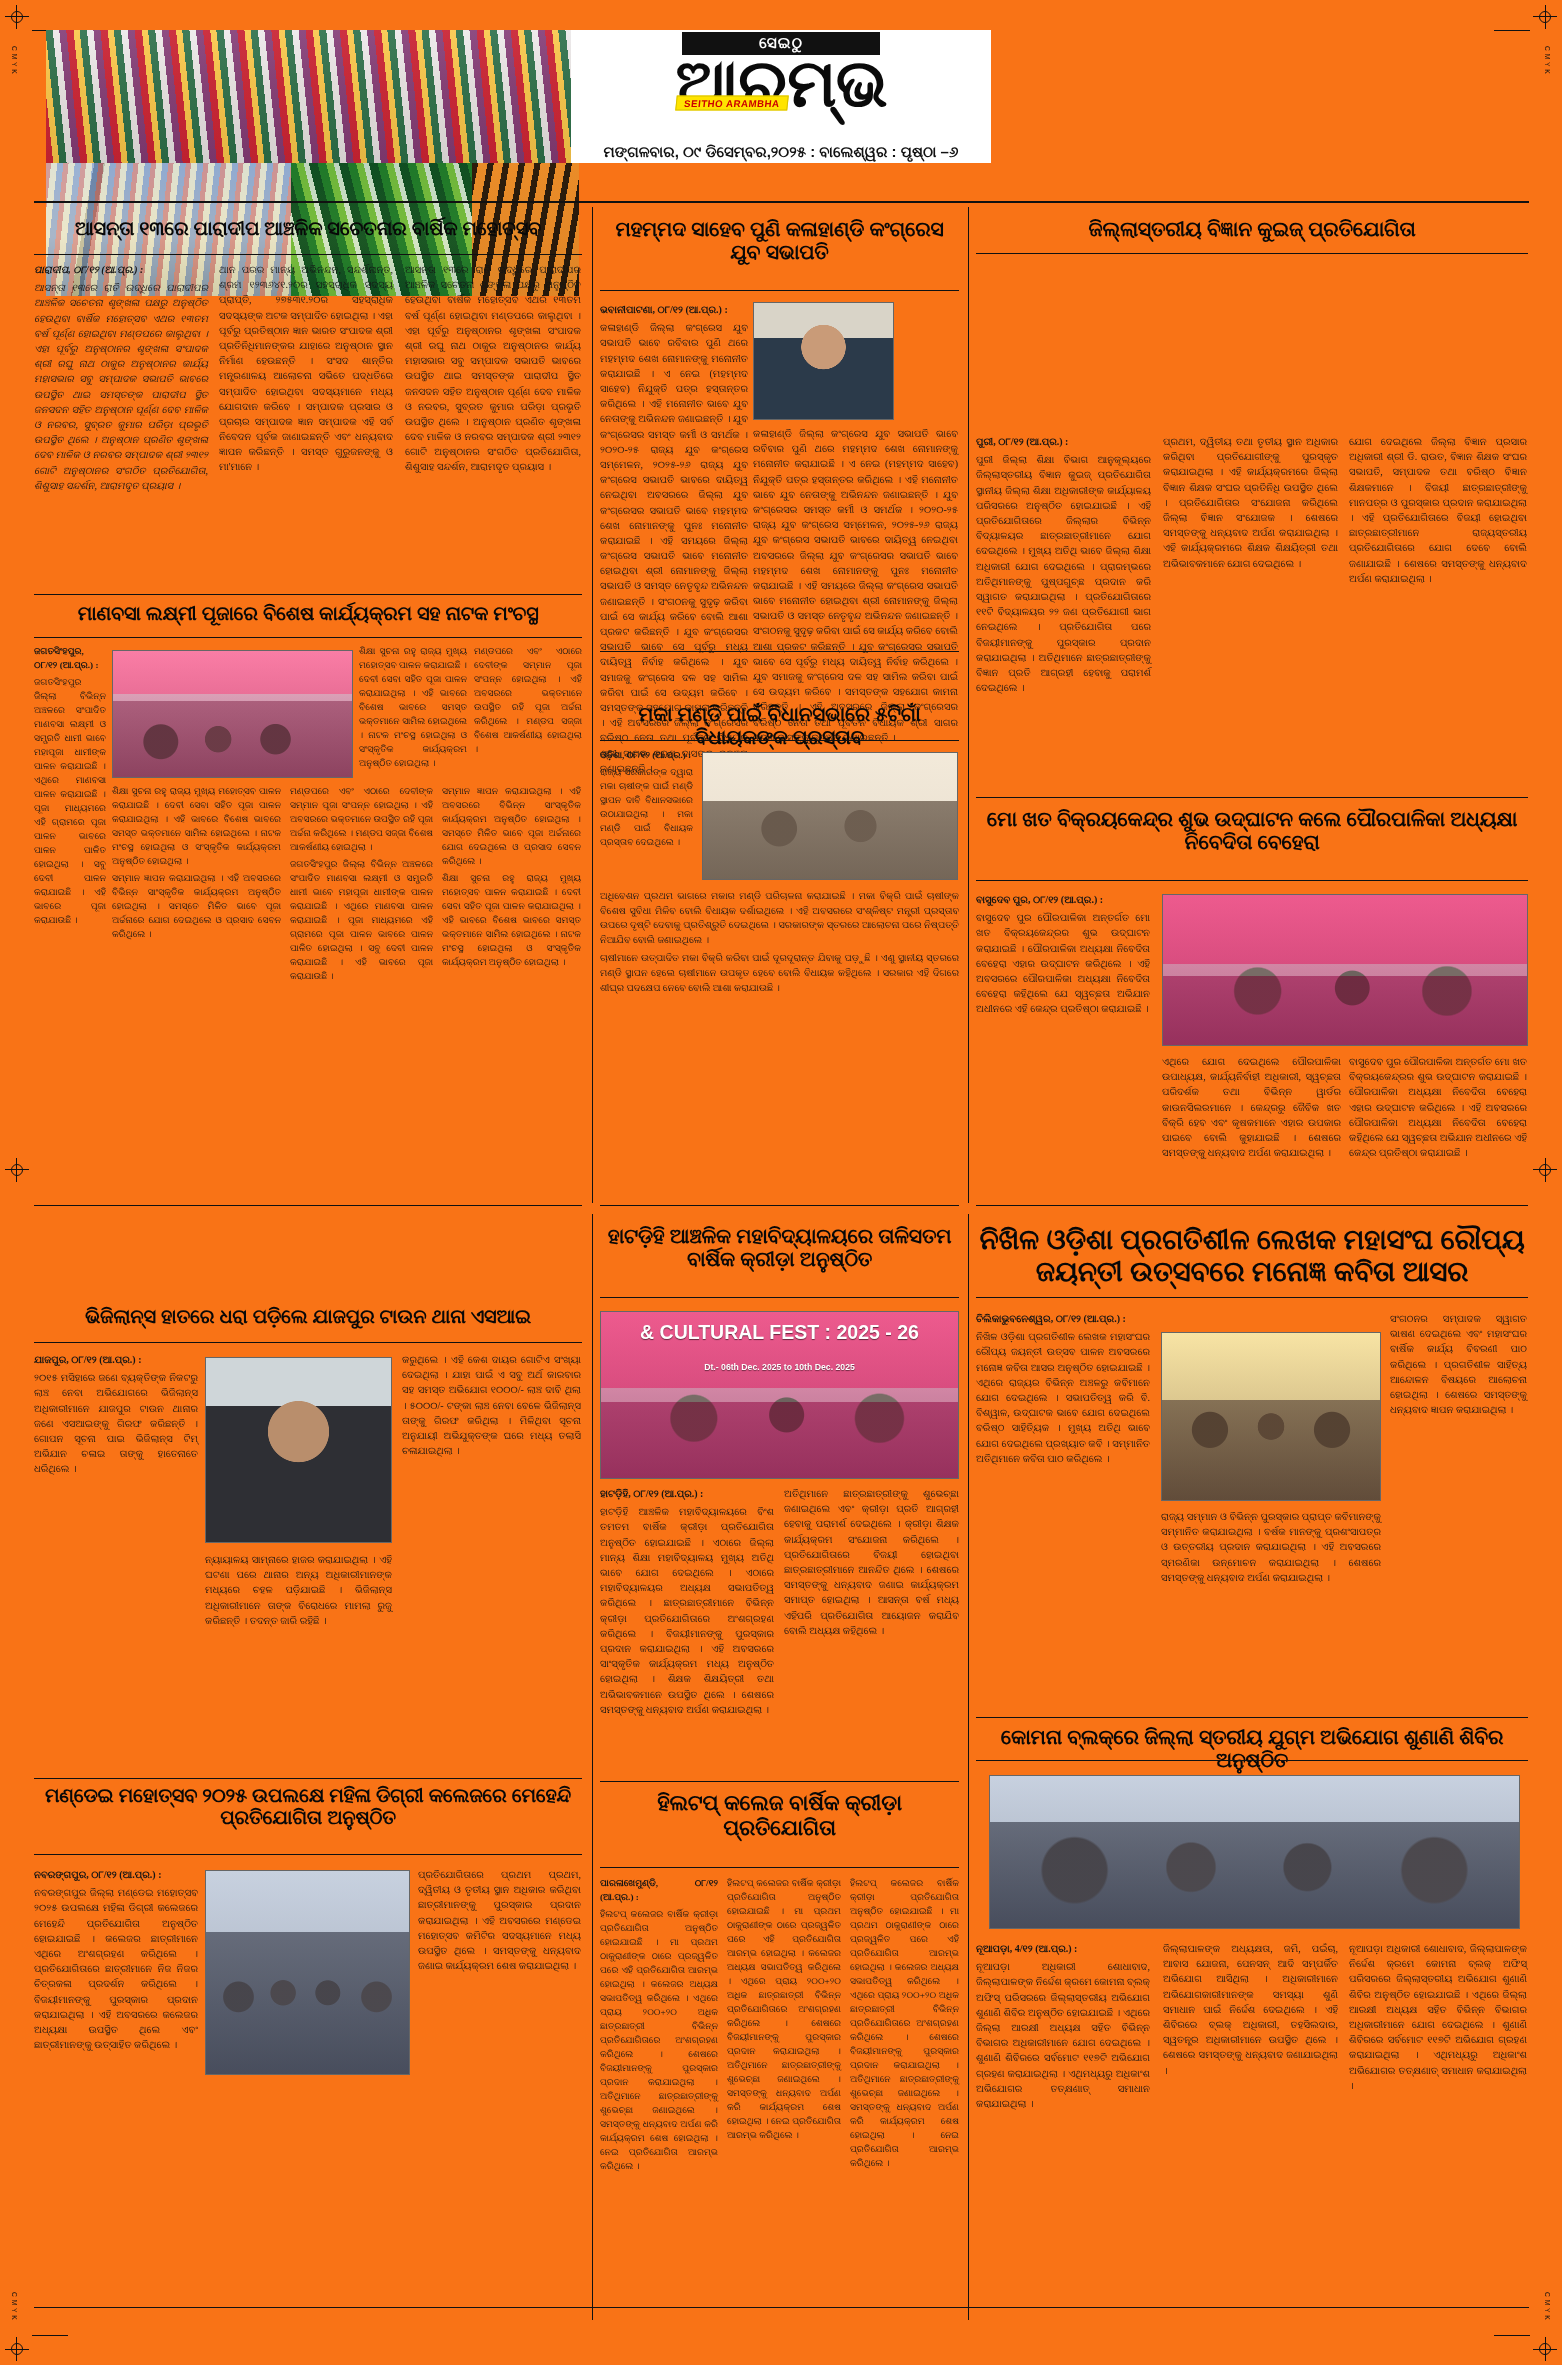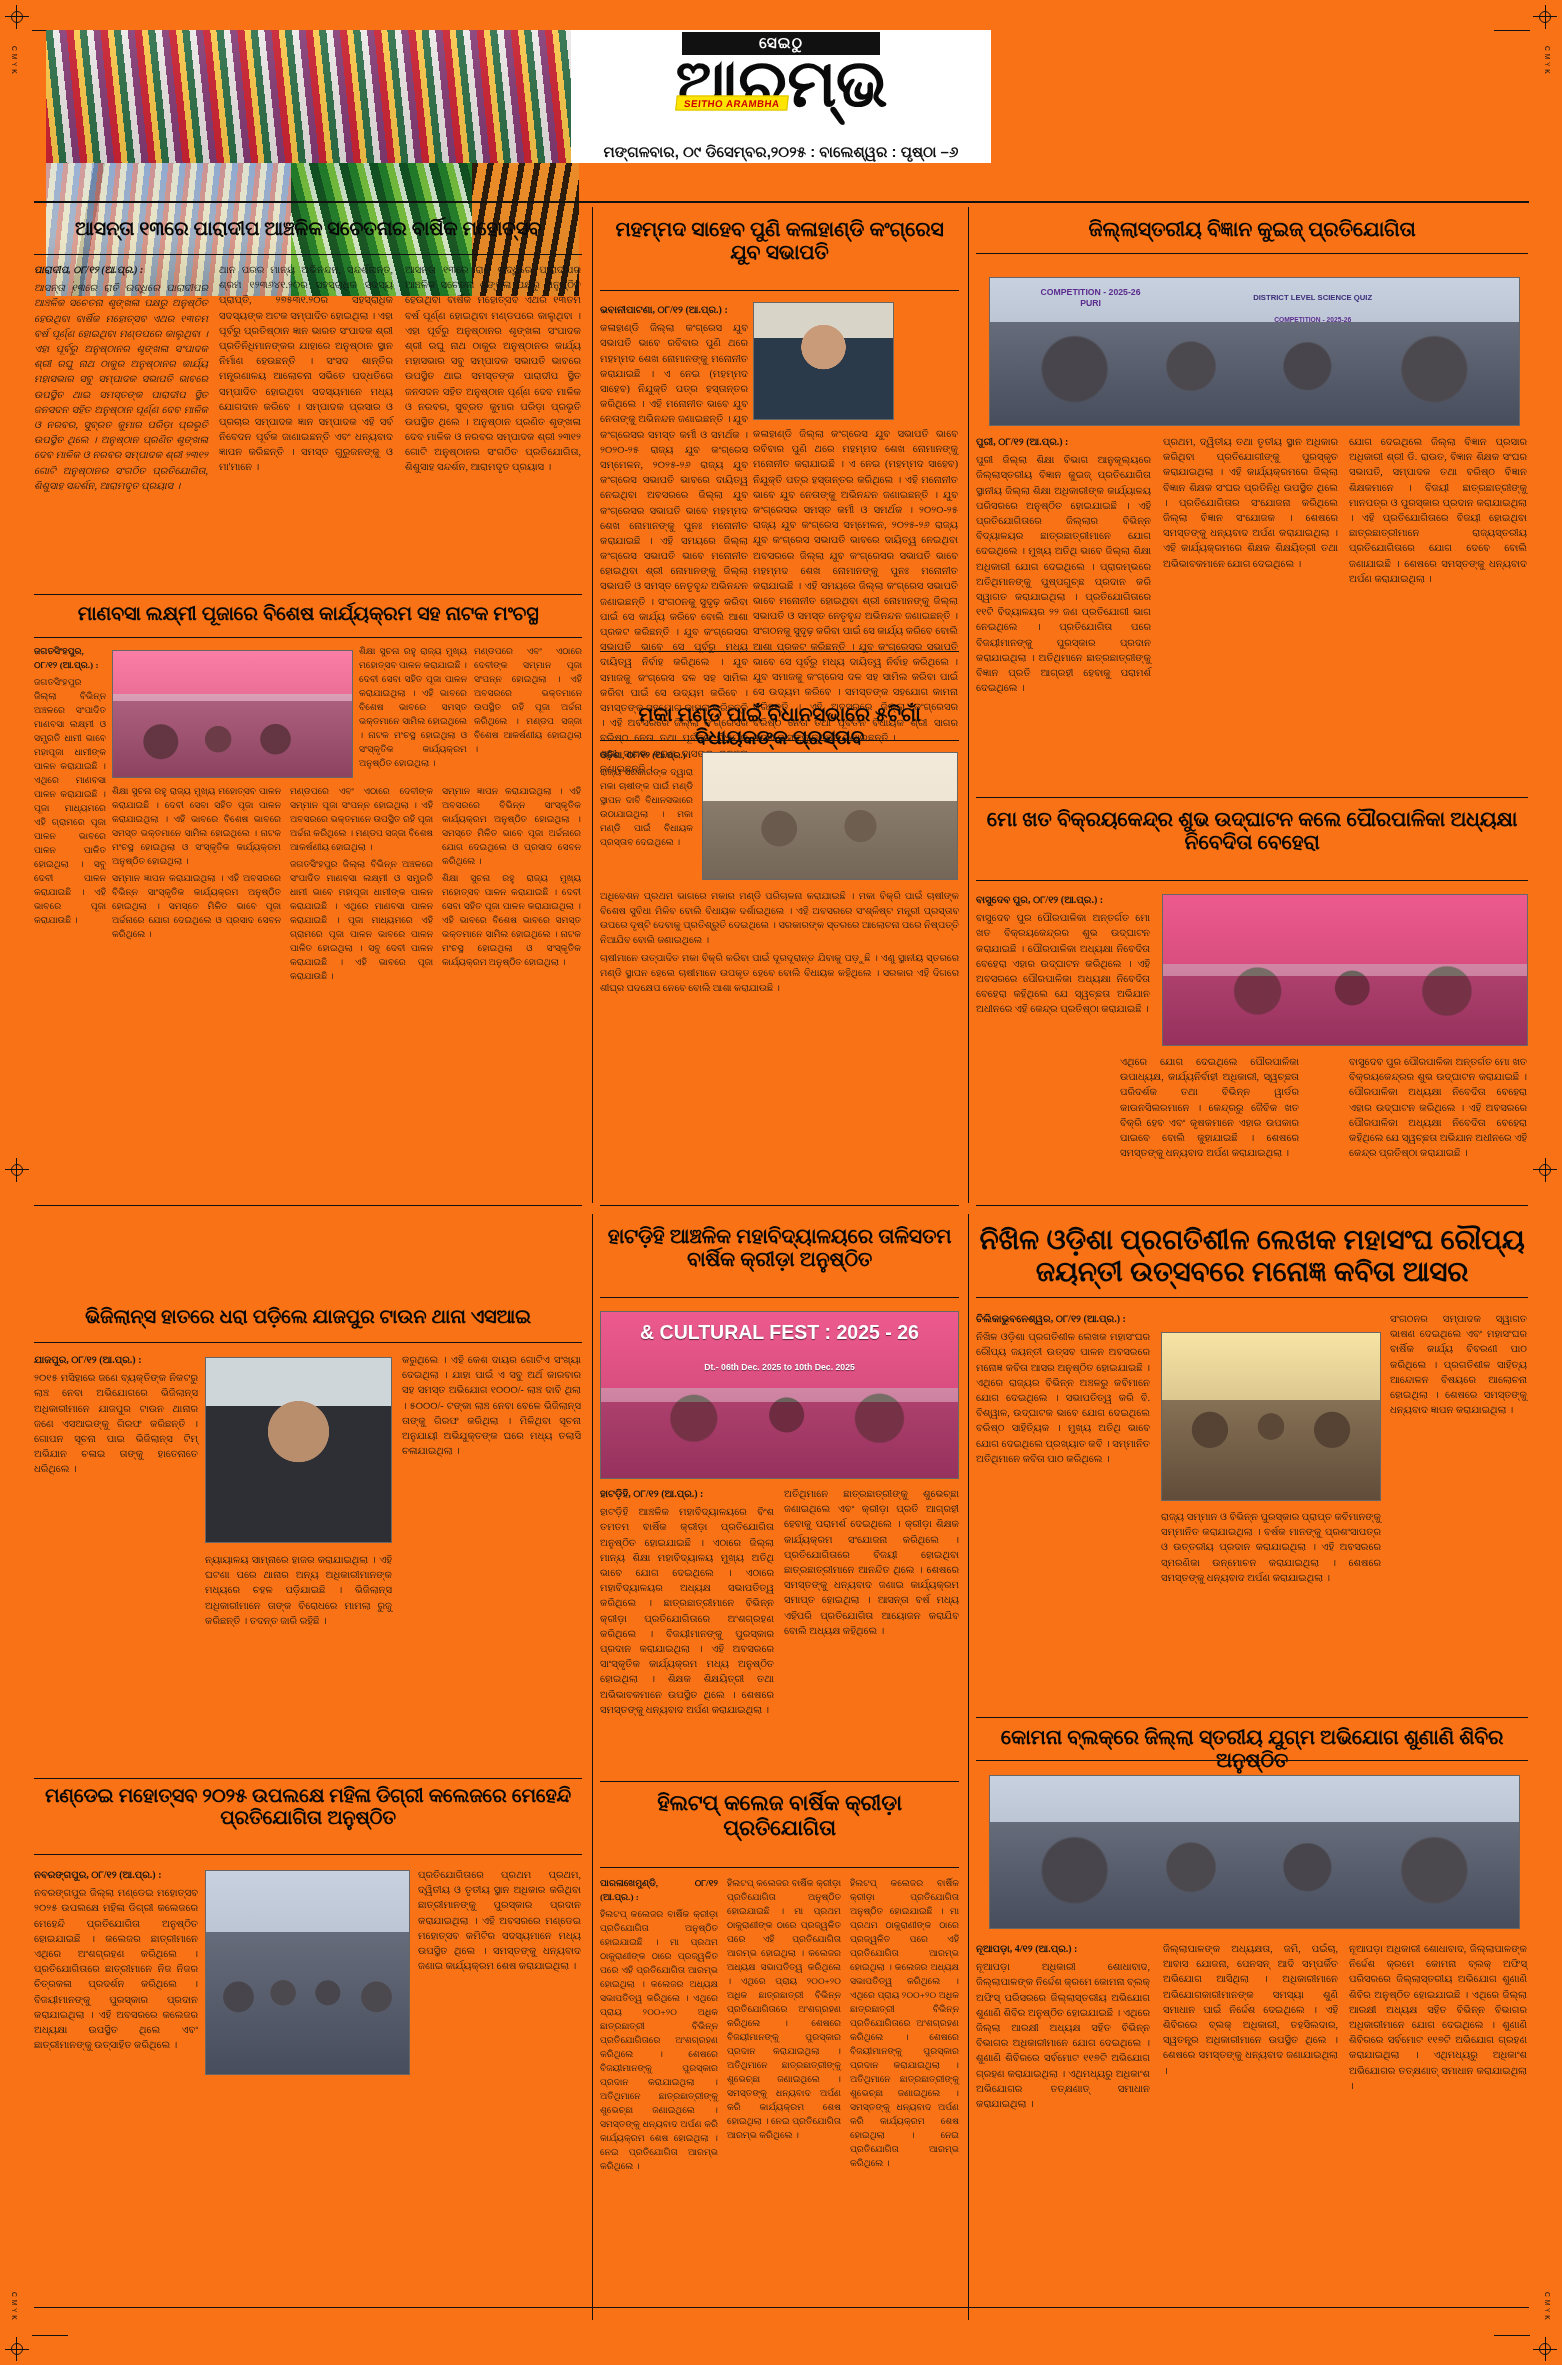--- a/index.html
+++ b/index.html
@@ -277,26 +277,20 @@
     <p><span class="lead">ଭବାନୀପାଟଣା, ୦୮/୧୨ (ଆ.ପ୍ର.) :</span></p>
     <p>କଳାହାଣ୍ଡି ଜିଲ୍ଲା କଂଗ୍ରେସ ଯୁବ ସଭାପତି ଭାବେ ରବିବାର ପୁଣି ଥରେ ମହମ୍ମଦ ଶେଖ ନୋମାନଙ୍କୁ ମନୋନୀତ କରାଯାଇଛି । ଏ ନେଇ (ମହମ୍ମଦ ସାହେବ) ନିଯୁକ୍ତି ପତ୍ର ହସ୍ତାନ୍ତର କରିଥିଲେ । ଏହି ମନୋନୀତ ଭାବେ ଯୁବ ନେତାଙ୍କୁ ଅଭିନନ୍ଦନ ଜଣାଇଛନ୍ତି । ଯୁବ କଂଗ୍ରେସର ସମସ୍ତ କର୍ମୀ ଓ ସମର୍ଥକ । ୨୦୨୦-୨୫ ରାଜ୍ୟ ଯୁବ କଂଗ୍ରେସ ସମ୍ମେଳନ, ୨୦୨୫-୨୬ ରାଜ୍ୟ ଯୁବ କଂଗ୍ରେସ ସଭାପତି ଭାବରେ ଦାୟିତ୍ୱ ନେଇଥିବା ଅବସରରେ ଜିଲ୍ଲା ଯୁବ କଂଗ୍ରେସର ସଭାପତି ଭାବେ ମହମ୍ମଦ ଶେଖ ନୋମାନଙ୍କୁ ପୁନଃ ମନୋନୀତ କରାଯାଇଛି । ଏହି ସମୟରେ ଜିଲ୍ଲା କଂଗ୍ରେସ ସଭାପତି ଭାବେ ମନୋନୀତ ହୋଇଥିବା ଶ୍ରୀ ନୋମାନଙ୍କୁ ଜିଲ୍ଲା ସଭାପତି ଓ ସମସ୍ତ ନେତୃବୃନ୍ଦ ଅଭିନନ୍ଦନ ଜଣାଇଛନ୍ତି । ସଂଗଠନକୁ ସୁଦୃଢ଼ କରିବା ପାଇଁ ସେ କାର୍ଯ୍ୟ କରିବେ ବୋଲି ଆଶା ପ୍ରକଟ କରିଛନ୍ତି । ଯୁବ କଂଗ୍ରେସର ସଭାପତି ଭାବେ ସେ ପୂର୍ବରୁ ମଧ୍ୟ ଦାୟିତ୍ୱ ନିର୍ବାହ କରିଥିଲେ । ଯୁବ ସମାଜକୁ କଂଗ୍ରେସ ଦଳ ସହ ସାମିଲ କରିବା ପାଇଁ ସେ ଉଦ୍ୟମ କରିବେ । ସମସ୍ତଙ୍କ ସହଯୋଗ କାମନା କରିଛନ୍ତି । ଏହି ଅବସରରେ ଜିଲ୍ଲା କଂଗ୍ରେସର ବରିଷ୍ଠ ନେତା ତଥା ପୂର୍ବତନ ବିଧାୟକ ଶ୍ରୀ ସାଗର ଚରଣ ଦାସଙ୍କୁ କୃତଜ୍ଞତା ଜଣାଇଛନ୍ତି ।</p>
   </div>
   <div class="body-col" style="left:753px;top:426px;width:205px;height:356px;">
     <p>କଳାହାଣ୍ଡି ଜିଲ୍ଲା କଂଗ୍ରେସ ଯୁବ ସଭାପତି ଭାବେ ରବିବାର ପୁଣି ଥରେ ମହମ୍ମଦ ଶେଖ ନୋମାନଙ୍କୁ ମନୋନୀତ କରାଯାଇଛି । ଏ ନେଇ (ମହମ୍ମଦ ସାହେବ) ନିଯୁକ୍ତି ପତ୍ର ହସ୍ତାନ୍ତର କରିଥିଲେ । ଏହି ମନୋନୀତ ଭାବେ ଯୁବ ନେତାଙ୍କୁ ଅଭିନନ୍ଦନ ଜଣାଇଛନ୍ତି । ଯୁବ କଂଗ୍ରେସର ସମସ୍ତ କର୍ମୀ ଓ ସମର୍ଥକ । ୨୦୨୦-୨୫ ରାଜ୍ୟ ଯୁବ କଂଗ୍ରେସ ସମ୍ମେଳନ, ୨୦୨୫-୨୬ ରାଜ୍ୟ ଯୁବ କଂଗ୍ରେସ ସଭାପତି ଭାବରେ ଦାୟିତ୍ୱ ନେଇଥିବା ଅବସରରେ ଜିଲ୍ଲା ଯୁବ କଂଗ୍ରେସର ସଭାପତି ଭାବେ ମହମ୍ମଦ ଶେଖ ନୋମାନଙ୍କୁ ପୁନଃ ମନୋନୀତ କରାଯାଇଛି । ଏହି ସମୟରେ ଜିଲ୍ଲା କଂଗ୍ରେସ ସଭାପତି ଭାବେ ମନୋନୀତ ହୋଇଥିବା ଶ୍ରୀ ନୋମାନଙ୍କୁ ଜିଲ୍ଲା ସଭାପତି ଓ ସମସ୍ତ ନେତୃବୃନ୍ଦ ଅଭିନନ୍ଦନ ଜଣାଇଛନ୍ତି । ସଂଗଠନକୁ ସୁଦୃଢ଼ କରିବା ପାଇଁ ସେ କାର୍ଯ୍ୟ କରିବେ ବୋଲି ଆଶା ପ୍ରକଟ କରିଛନ୍ତି । ଯୁବ କଂଗ୍ରେସର ସଭାପତି ଭାବେ ସେ ପୂର୍ବରୁ ମଧ୍ୟ ଦାୟିତ୍ୱ ନିର୍ବାହ କରିଥିଲେ । ଯୁବ ସମାଜକୁ କଂଗ୍ରେସ ଦଳ ସହ ସାମିଲ କରିବା ପାଇଁ ସେ ଉଦ୍ୟମ କରିବେ । ସମସ୍ତଙ୍କ ସହଯୋଗ କାମନା କରିଛନ୍ତି । ଏହି ଅବସରରେ ଜିଲ୍ଲା କଂଗ୍ରେସର ବରିଷ୍ଠ ନେତା ତଥା ପୂର୍ବତନ ବିଧାୟକ ଶ୍ରୀ ସାଗର ଚରଣ ଦାସଙ୍କୁ କୃତଜ୍ଞତା ଜଣାଇଛନ୍ତି ।</p>
   </div>
 
   <div class="hl" style="position:absolute;left:976px;top:217px;width:552px;font-size:20.5px;">ଜିଲ୍ଲାସ୍ତରୀୟ ବିଜ୍ଞାନ କୁଇଜ୍ ପ୍ରତିଯୋଗିତା</div>
   <div class="rule" style="left:976px;top:253px;width:552px;"></div>
 
-  <div class="ph photo-group" style="position:absolute;left:989px;top:277px;width:531px;height:149px;border:0.5px solid #666;">
-    <div class="banner-purple" style="font-size:8.7px;white-space:pre-line;">COMPETITION - 2025-26
-PURI</div>
-    <div class="banner-white-board" style="font-size:7.7px;">DISTRICT LEVEL SCIENCE QUIZ</div>
-    <div class="banner-white-board" style="top:26%;font-size:6.7px;color:#5b2c8d;">COMPETITION - 2025-26</div>
-  </div>
 
   <div class="body-col" style="left:976px;top:434px;width:175px;height:348px;">
     <p><span class="lead">ପୁରୀ, ୦୮/୧୨ (ଆ.ପ୍ର.) :</span></p>
     <p>ପୁରୀ ଜିଲ୍ଲା ଶିକ୍ଷା ବିଭାଗ ଆନୁକୂଲ୍ୟରେ ଜିଲ୍ଲାସ୍ତରୀୟ ବିଜ୍ଞାନ କୁଇଜ୍ ପ୍ରତିଯୋଗିତା ସ୍ଥାନୀୟ ଜିଲ୍ଲା ଶିକ୍ଷା ଅଧିକାରୀଙ୍କ କାର୍ଯ୍ୟାଳୟ ପରିସରରେ ଅନୁଷ୍ଠିତ ହୋଇଯାଇଛି । ଏହି ପ୍ରତିଯୋଗିତାରେ ଜିଲ୍ଲାର ବିଭିନ୍ନ ବିଦ୍ୟାଳୟର ଛାତ୍ରଛାତ୍ରୀମାନେ ଯୋଗ ଦେଇଥିଲେ । ମୁଖ୍ୟ ଅତିଥି ଭାବେ ଜିଲ୍ଲା ଶିକ୍ଷା ଅଧିକାରୀ ଯୋଗ ଦେଇଥିଲେ । ପ୍ରାରମ୍ଭରେ ଅତିଥିମାନଙ୍କୁ ପୁଷ୍ପଗୁଚ୍ଛ ପ୍ରଦାନ କରି ସ୍ୱାଗତ କରାଯାଇଥିଲା । ପ୍ରତିଯୋଗିତାରେ ୧୧ଟି ବିଦ୍ୟାଳୟର ୨୨ ଜଣ ପ୍ରତିଯୋଗୀ ଭାଗ ନେଇଥିଲେ । ପ୍ରତିଯୋଗିତା ପରେ ବିଜୟୀମାନଙ୍କୁ ପୁରସ୍କାର ପ୍ରଦାନ କରାଯାଇଥିଲା । ଅତିଥିମାନେ ଛାତ୍ରଛାତ୍ରୀଙ୍କୁ ବିଜ୍ଞାନ ପ୍ରତି ଆଗ୍ରହୀ ହେବାକୁ ପରାମର୍ଶ ଦେଇଥିଲେ ।</p>
   </div>
   <div class="body-col" style="left:1163px;top:434px;width:175px;height:348px;">
     <p>ପ୍ରଥମ, ଦ୍ୱିତୀୟ ତଥା ତୃତୀୟ ସ୍ଥାନ ଅଧିକାର କରିଥିବା ପ୍ରତିଯୋଗୀଙ୍କୁ ପୁରସ୍କୃତ କରାଯାଇଥିଲା । ଏହି କାର୍ଯ୍ୟକ୍ରମରେ ଜିଲ୍ଲା ବିଜ୍ଞାନ ଶିକ୍ଷକ ସଂଘର ପ୍ରତିନିଧି ଉପସ୍ଥିତ ଥିଲେ । ପ୍ରତିଯୋଗିତାର ସଂଯୋଜନା କରିଥିଲେ ଜିଲ୍ଲା ବିଜ୍ଞାନ ସଂଯୋଜକ । ଶେଷରେ ସମସ୍ତଙ୍କୁ ଧନ୍ୟବାଦ ଅର୍ପଣ କରାଯାଇଥିଲା । ଏହି କାର୍ଯ୍ୟକ୍ରମରେ ଶିକ୍ଷକ ଶିକ୍ଷୟିତ୍ରୀ ତଥା ଅଭିଭାବକମାନେ ଯୋଗ ଦେଇଥିଲେ ।</p>
   </div>
   <div class="body-col" style="left:1349px;top:434px;width:178px;height:348px;">
     <p>ଯୋଗ ଦେଇଥିଲେ ଜିଲ୍ଲା ବିଜ୍ଞାନ ପ୍ରସାର ଅଧିକାରୀ ଶ୍ରୀ ଡି. ରାଉତ, ବିଜ୍ଞାନ ଶିକ୍ଷକ ସଂଘର ସଭାପତି, ସମ୍ପାଦକ ତଥା ବରିଷ୍ଠ ବିଜ୍ଞାନ ଶିକ୍ଷକମାନେ । ବିଜୟୀ ଛାତ୍ରଛାତ୍ରୀଙ୍କୁ ମାନପତ୍ର ଓ ପୁରସ୍କାର ପ୍ରଦାନ କରାଯାଇଥିଲା । ଏହି ପ୍ରତିଯୋଗିତାରେ ବିଜୟୀ ହୋଇଥିବା ଛାତ୍ରଛାତ୍ରୀମାନେ ରାଜ୍ୟସ୍ତରୀୟ ପ୍ରତିଯୋଗିତାରେ ଯୋଗ ଦେବେ ବୋଲି ଜଣାଯାଇଛି । ଶେଷରେ ସମସ୍ତଙ୍କୁ ଧନ୍ୟବାଦ ଅର୍ପଣ କରାଯାଇଥିଲା ।</p>
@@ -350,21 +344,21 @@
   <div class="rule" style="left:976px;top:797px;width:552px;"></div>
   <div class="hl" style="position:absolute;left:976px;top:807px;width:552px;font-size:20.5px;">ମୋ ଖତ ବିକ୍ରୟକେନ୍ଦ୍ର ଶୁଭ ଉଦ୍‌ଘାଟନ କଲେ ପୌରପାଳିକା ଅଧ୍ୟକ୍ଷା ନିବେଦିତା ବେହେରା</div>
   <div class="rule" style="left:976px;top:880px;width:552px;"></div>
 
   <div class="ph photo-pink" style="position:absolute;left:1162px;top:894px;width:366px;height:152px;border:0.5px solid #666;"></div>
 
   <div class="body-col" style="left:976px;top:892px;width:174px;height:307px;">
     <p><span class="lead">ବାସୁଦେବ ପୁର, ୦୮/୧୨ (ଆ.ପ୍ର.) :</span></p>
     <p>ବାସୁଦେବ ପୁର ପୌରପାଳିକା ଅନ୍ତର୍ଗତ ମୋ ଖତ ବିକ୍ରୟକେନ୍ଦ୍ରର ଶୁଭ ଉଦ୍‌ଘାଟନ କରାଯାଇଛି । ପୌରପାଳିକା ଅଧ୍ୟକ୍ଷା ନିବେଦିତା ବେହେରା ଏହାର ଉଦ୍‌ଘାଟନ କରିଥିଲେ । ଏହି ଅବସରରେ ପୌରପାଳିକା ଅଧ୍ୟକ୍ଷା ନିବେଦିତା ବେହେରା କହିଥିଲେ ଯେ ସ୍ୱଚ୍ଛତା ଅଭିଯାନ ଅଧୀନରେ ଏହି କେନ୍ଦ୍ର ପ୍ରତିଷ୍ଠା କରାଯାଇଛି ।</p>
   </div>
-  <div class="body-col" style="left:1120px;top:1054px;width:179px;height:143px;">
+  <div class="body-col" style="left:1162px;top:1054px;width:179px;height:143px;">
     <p>ଏଥିରେ ଯୋଗ ଦେଇଥିଲେ ପୌରପାଳିକା ଉପାଧ୍ୟକ୍ଷ, କାର୍ଯ୍ୟନିର୍ବାହୀ ଅଧିକାରୀ, ସ୍ୱଚ୍ଛତା ପରିଦର୍ଶକ ତଥା ବିଭିନ୍ନ ୱାର୍ଡର କାଉନସିଲରମାନେ । କେନ୍ଦ୍ରରୁ ଜୈବିକ ଖତ ବିକ୍ରି ହେବ ଏବଂ କୃଷକମାନେ ଏହାର ଉପକାର ପାଇବେ ବୋଲି କୁହାଯାଇଛି । ଶେଷରେ ସମସ୍ତଙ୍କୁ ଧନ୍ୟବାଦ ଅର୍ପଣ କରାଯାଇଥିଲା ।</p>
   </div>
   <div class="body-col" style="left:1349px;top:1054px;width:178px;height:143px;">
     <p>ବାସୁଦେବ ପୁର ପୌରପାଳିକା ଅନ୍ତର୍ଗତ ମୋ ଖତ ବିକ୍ରୟକେନ୍ଦ୍ରର ଶୁଭ ଉଦ୍‌ଘାଟନ କରାଯାଇଛି । ପୌରପାଳିକା ଅଧ୍ୟକ୍ଷା ନିବେଦିତା ବେହେରା ଏହାର ଉଦ୍‌ଘାଟନ କରିଥିଲେ । ଏହି ଅବସରରେ ପୌରପାଳିକା ଅଧ୍ୟକ୍ଷା ନିବେଦିତା ବେହେରା କହିଥିଲେ ଯେ ସ୍ୱଚ୍ଛତା ଅଭିଯାନ ଅଧୀନରେ ଏହି କେନ୍ଦ୍ର ପ୍ରତିଷ୍ଠା କରାଯାଇଛି ।</p>
   </div>
 
   <div class="col-sep" style="left:592px;top:604px;height:599px;"></div>
   <div class="col-sep" style="left:968px;top:604px;height:599px;"></div>
 
   <div class="rule" style="left:34px;top:1205px;width:548px;"></div>

